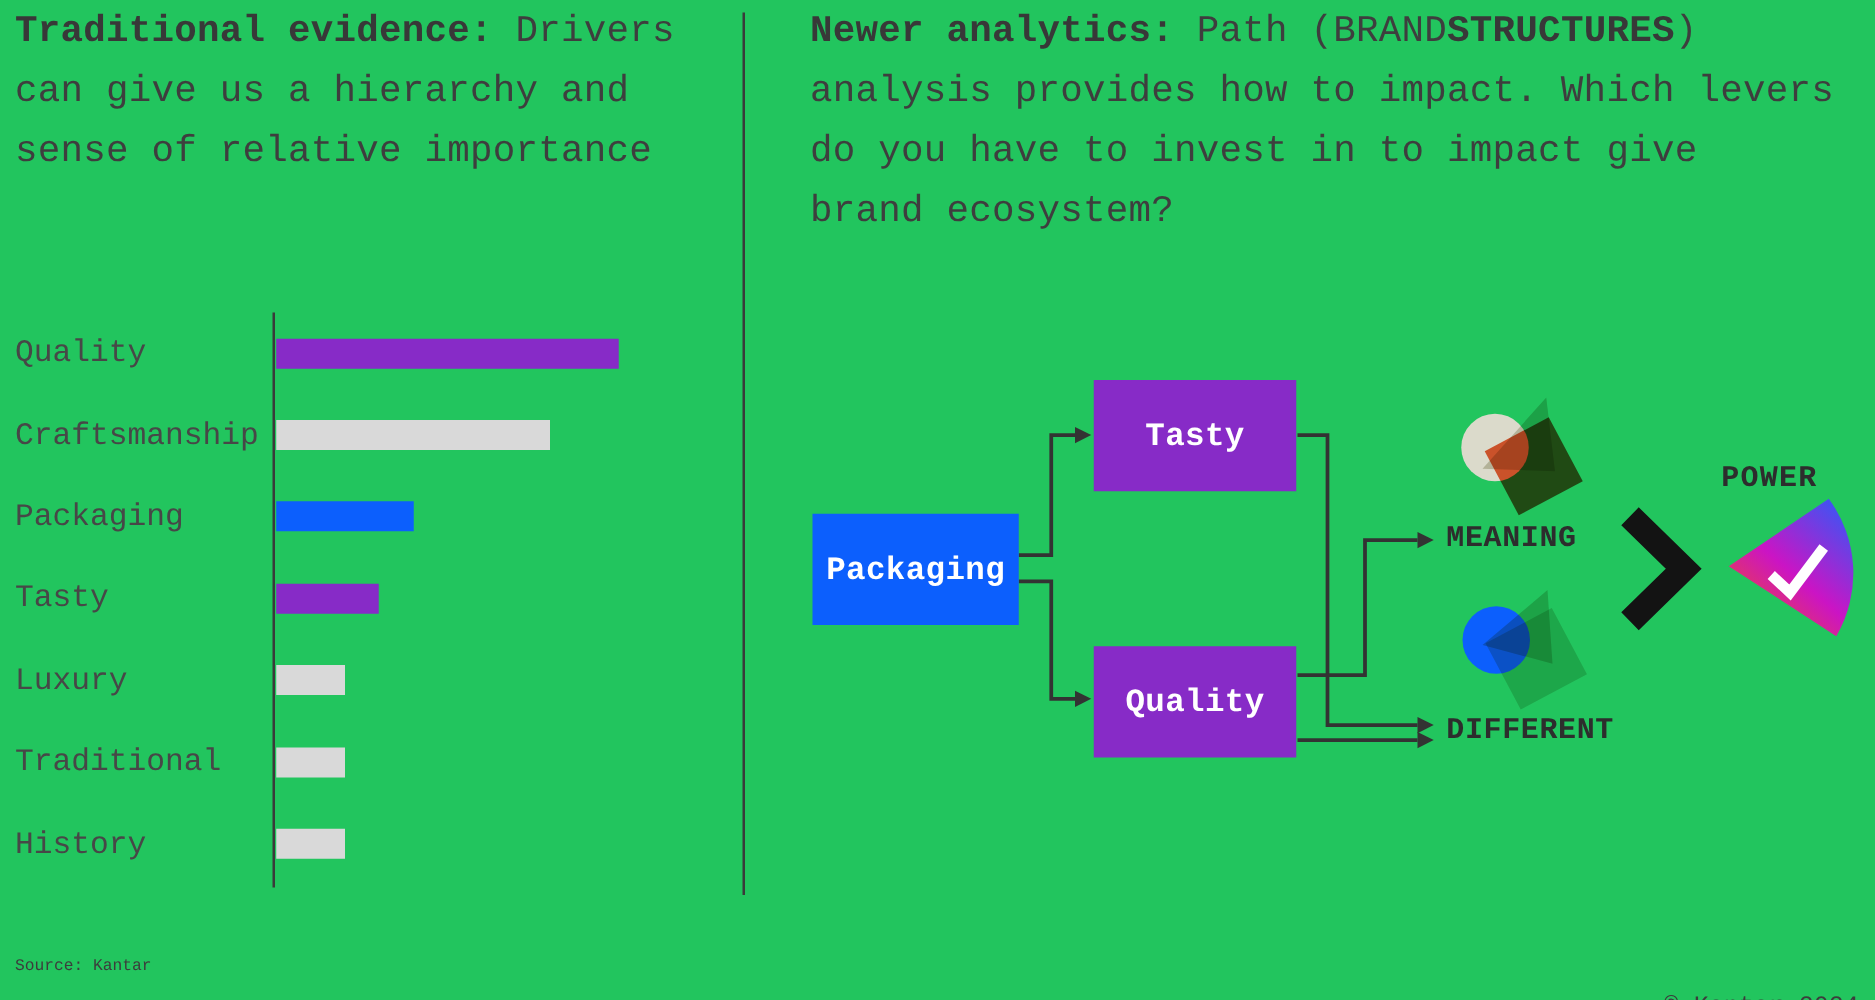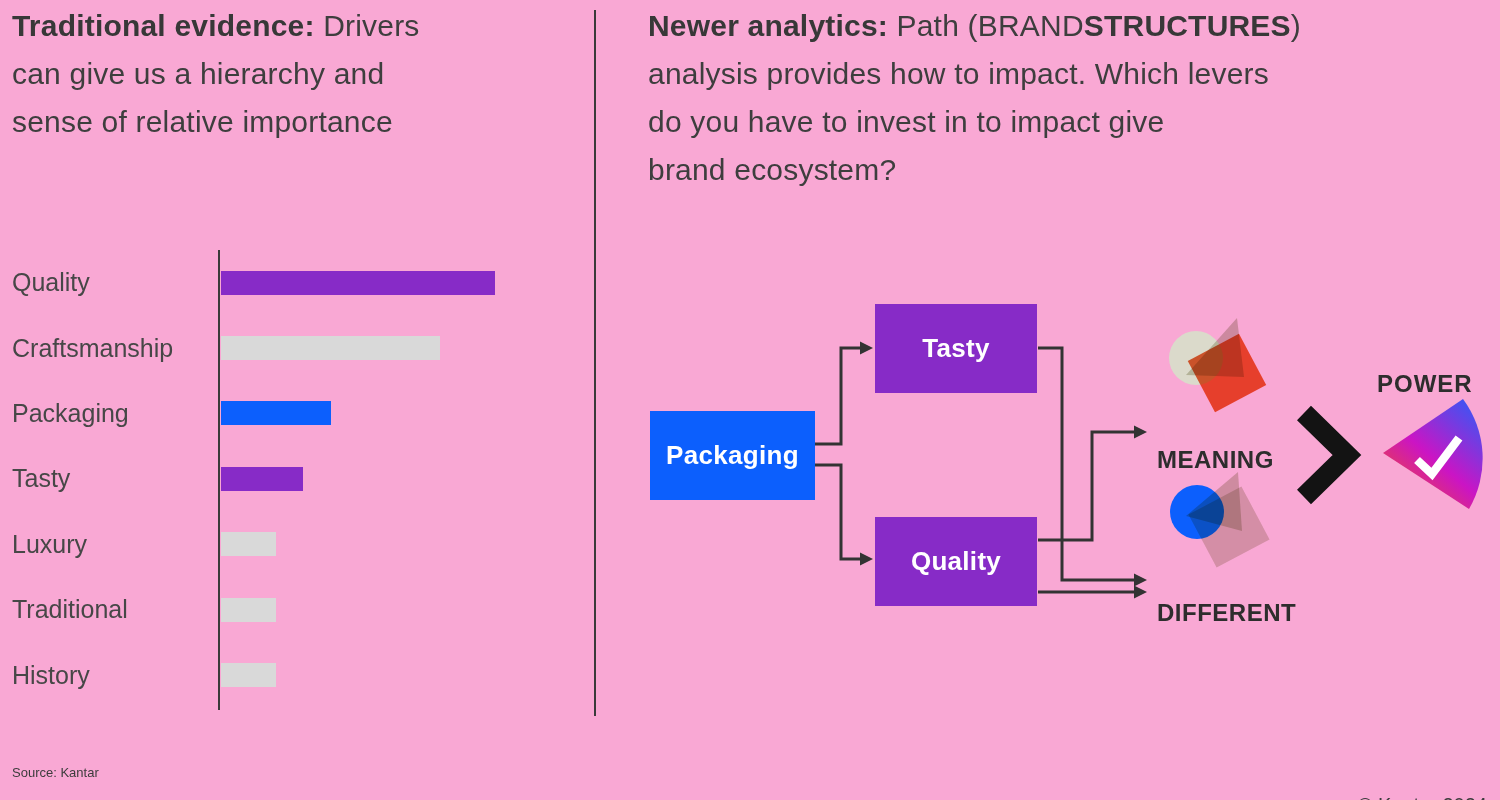--- a/index.html
+++ b/index.html
@@ -1,17 +1,17 @@
 <!DOCTYPE html>
 <html><head>
 <meta charset="utf-8">
 <style>
   html,body{margin:0;padding:0;background:#ffffff;}
-  .canvas{position:relative;width:1500px;height:800px;background:#f9a8d4;overflow:hidden;
-          font-family:Liberation Sans, sans-serif;color:#3d3d3d;}
+  .canvas{position:relative;width:1500px;height:800px;background:#22c55e;overflow:hidden;
+          font-family:Liberation Mono, monospace;color:#3d3d3d;}
   
   .title{position:absolute;font-size:30px;line-height:48px;letter-spacing:.2px;color:#3e3e3e;}
   .title .b{font-weight:700;color:#383838;}
   #left-title{left:12px;top:2px;width:570px;}
   #right-title{left:648px;top:2px;width:850px;}
   
   .vdivider{position:absolute;left:594px;top:10px;width:2px;height:706px;background:#3a3a3a;}
   .axis{position:absolute;left:218px;top:250px;width:2px;height:460px;background:#3a3a3a;}
   
   .chart-rows{position:absolute;left:0;top:250px;width:594px;height:458px;}
@@ -19,21 +19,21 @@
   .bar-label{width:209px;padding-left:12px;font-size:25px;color:#474747;white-space:nowrap;}
   .bar{height:24px;}
   
   .node{position:absolute;display:flex;align-items:center;justify-content:center;
         color:#fff;font-weight:700;font-size:26px;letter-spacing:.3px;}
   #node-packaging{left:650px;top:411px;width:165px;height:89px;background:#0c5ffd;}
   #node-tasty{left:875px;top:304px;width:162px;height:89px;background:#872bc7;}
   #node-quality{left:875px;top:517px;width:162px;height:89px;background:#872bc7;}
   
   .outcome{position:absolute;font-weight:700;font-size:24px;line-height:24px;
-           letter-spacing:.5px;color:#2d2d2d;white-space:nowrap;margin-top:28px;}
+           letter-spacing:.5px;color:#2d2d2d;white-space:nowrap;}
   #label-meaning{left:1157px;top:420px;}
   #label-different{left:1157px;top:573px;}
   #label-power{left:1377px;top:372px;width:110px;font-weight:700;
                font-size:24px;line-height:24px;letter-spacing:1px;color:#2d2d2d;position:absolute;}
   
   .footer-left{position:absolute;left:12px;top:765px;font-size:13px;color:#3c3c3c;}
   .footer-right{position:absolute;right:13px;top:762px;font-size:20px;color:#3c3c3c;margin-top:32px;}
   
   .overlay{position:absolute;left:0;top:0;pointer-events:none;}
 </style>

